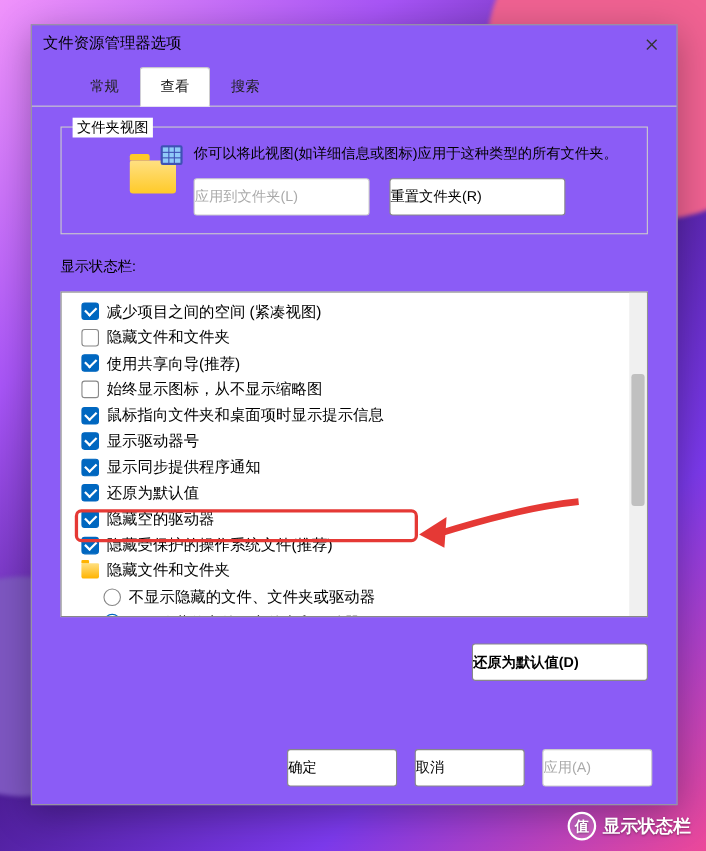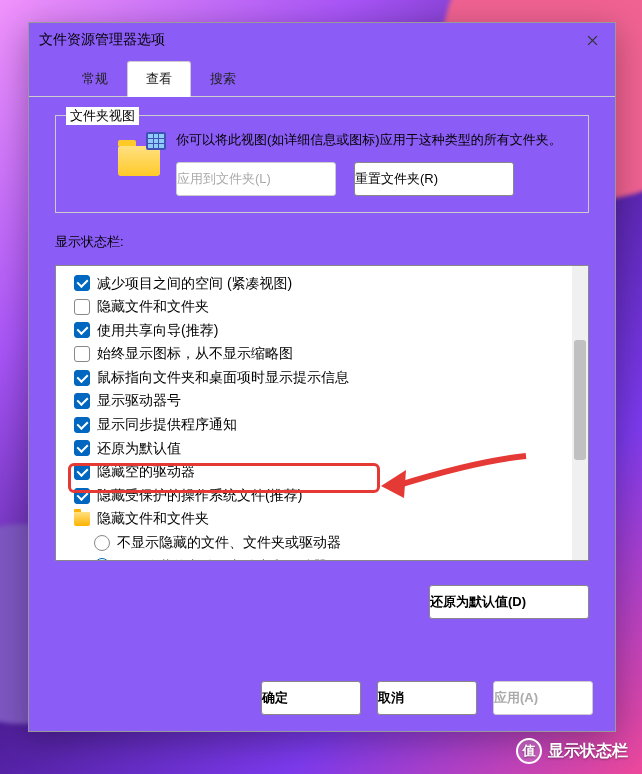--- a/index.html
+++ b/index.html
@@ -230,21 +230,20 @@
       width: 160px;
       height: 90px;
       pointer-events: none;
     }
     .restore-row { display: flex; justify-content: flex-end; margin-top: 10px; font-weight: bold; }
     .footer {
       display: flex;
       justify-content: flex-end;
       gap: 16px;
       padding: 12px 22px 16px;
-      font-weight: bold;
     }
     .footer .btn { min-width: 100px; }
     .watermark {
       position: absolute;
       bottom: 10px;
       right: 14px;
       display: flex;
       align-items: center;
       gap: 6px;
       color: #fff;

